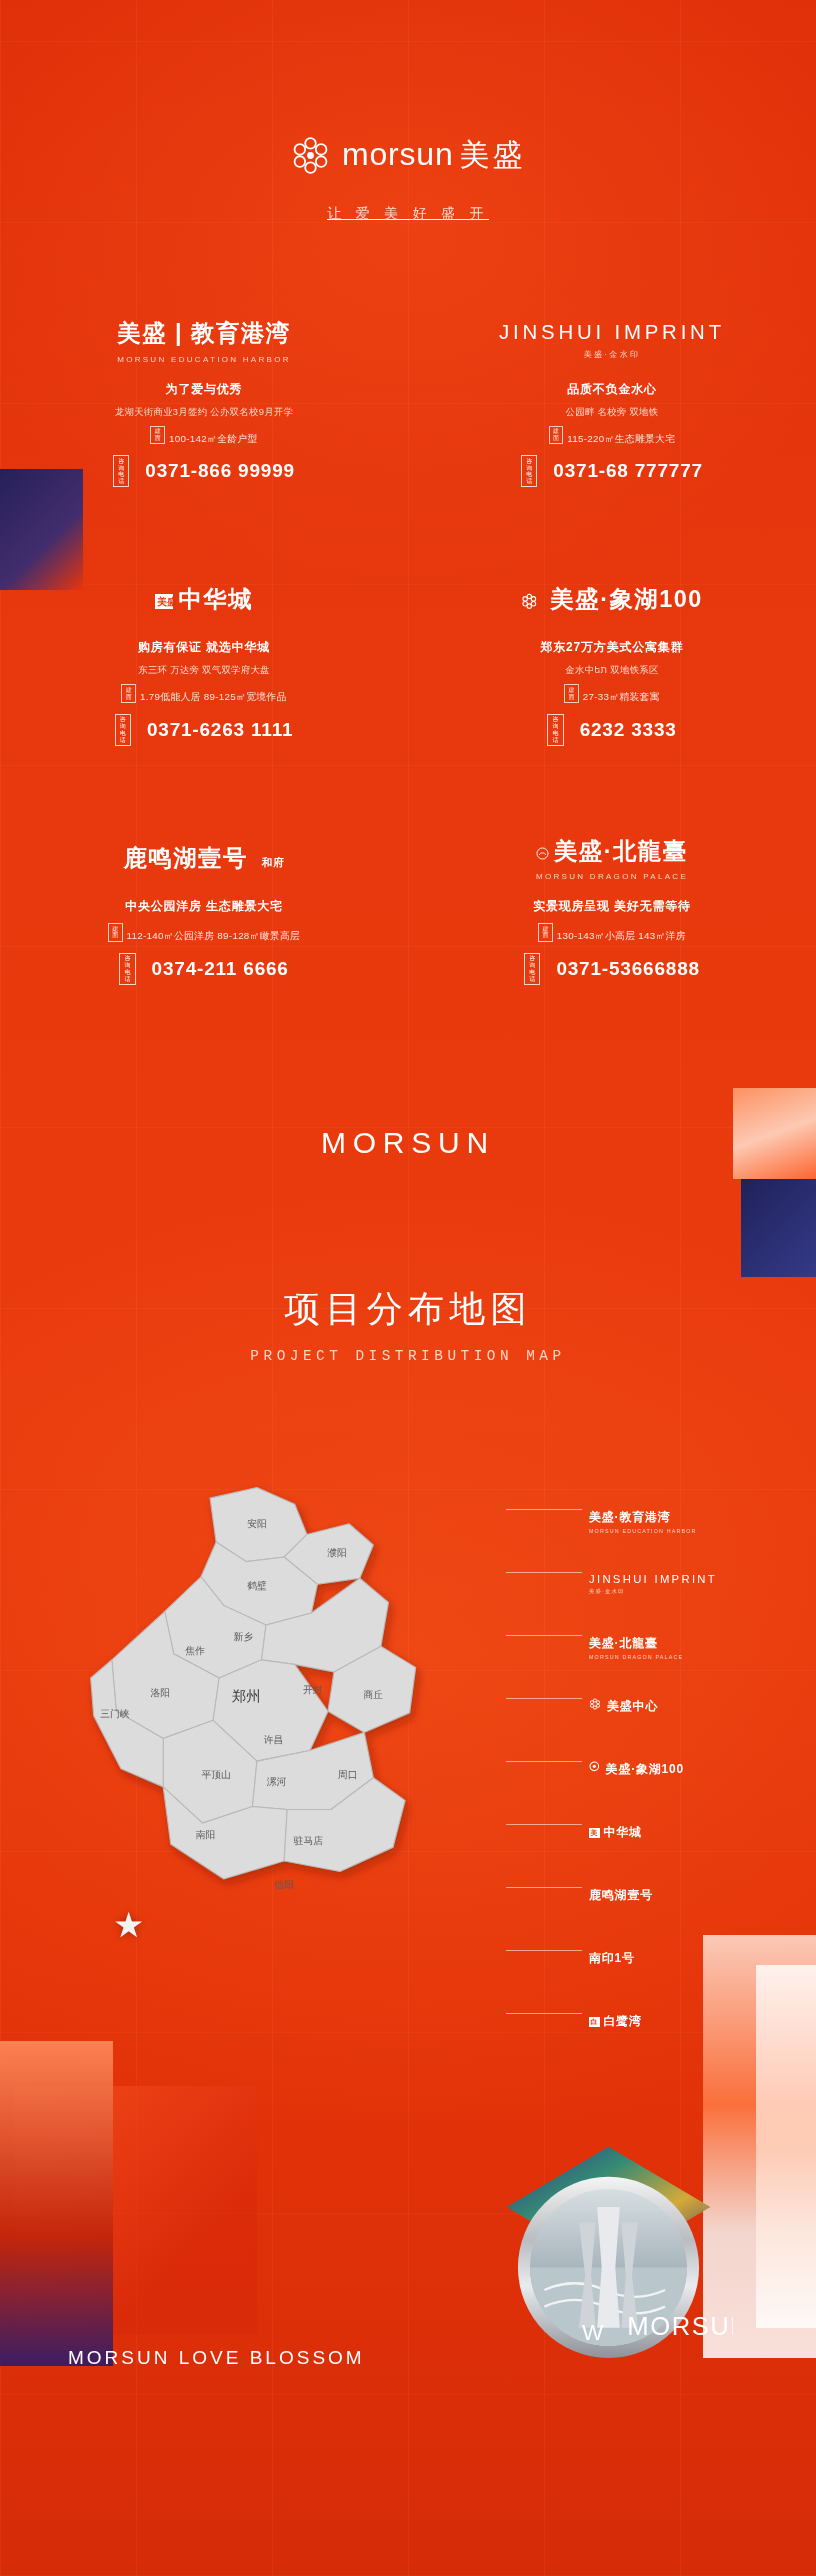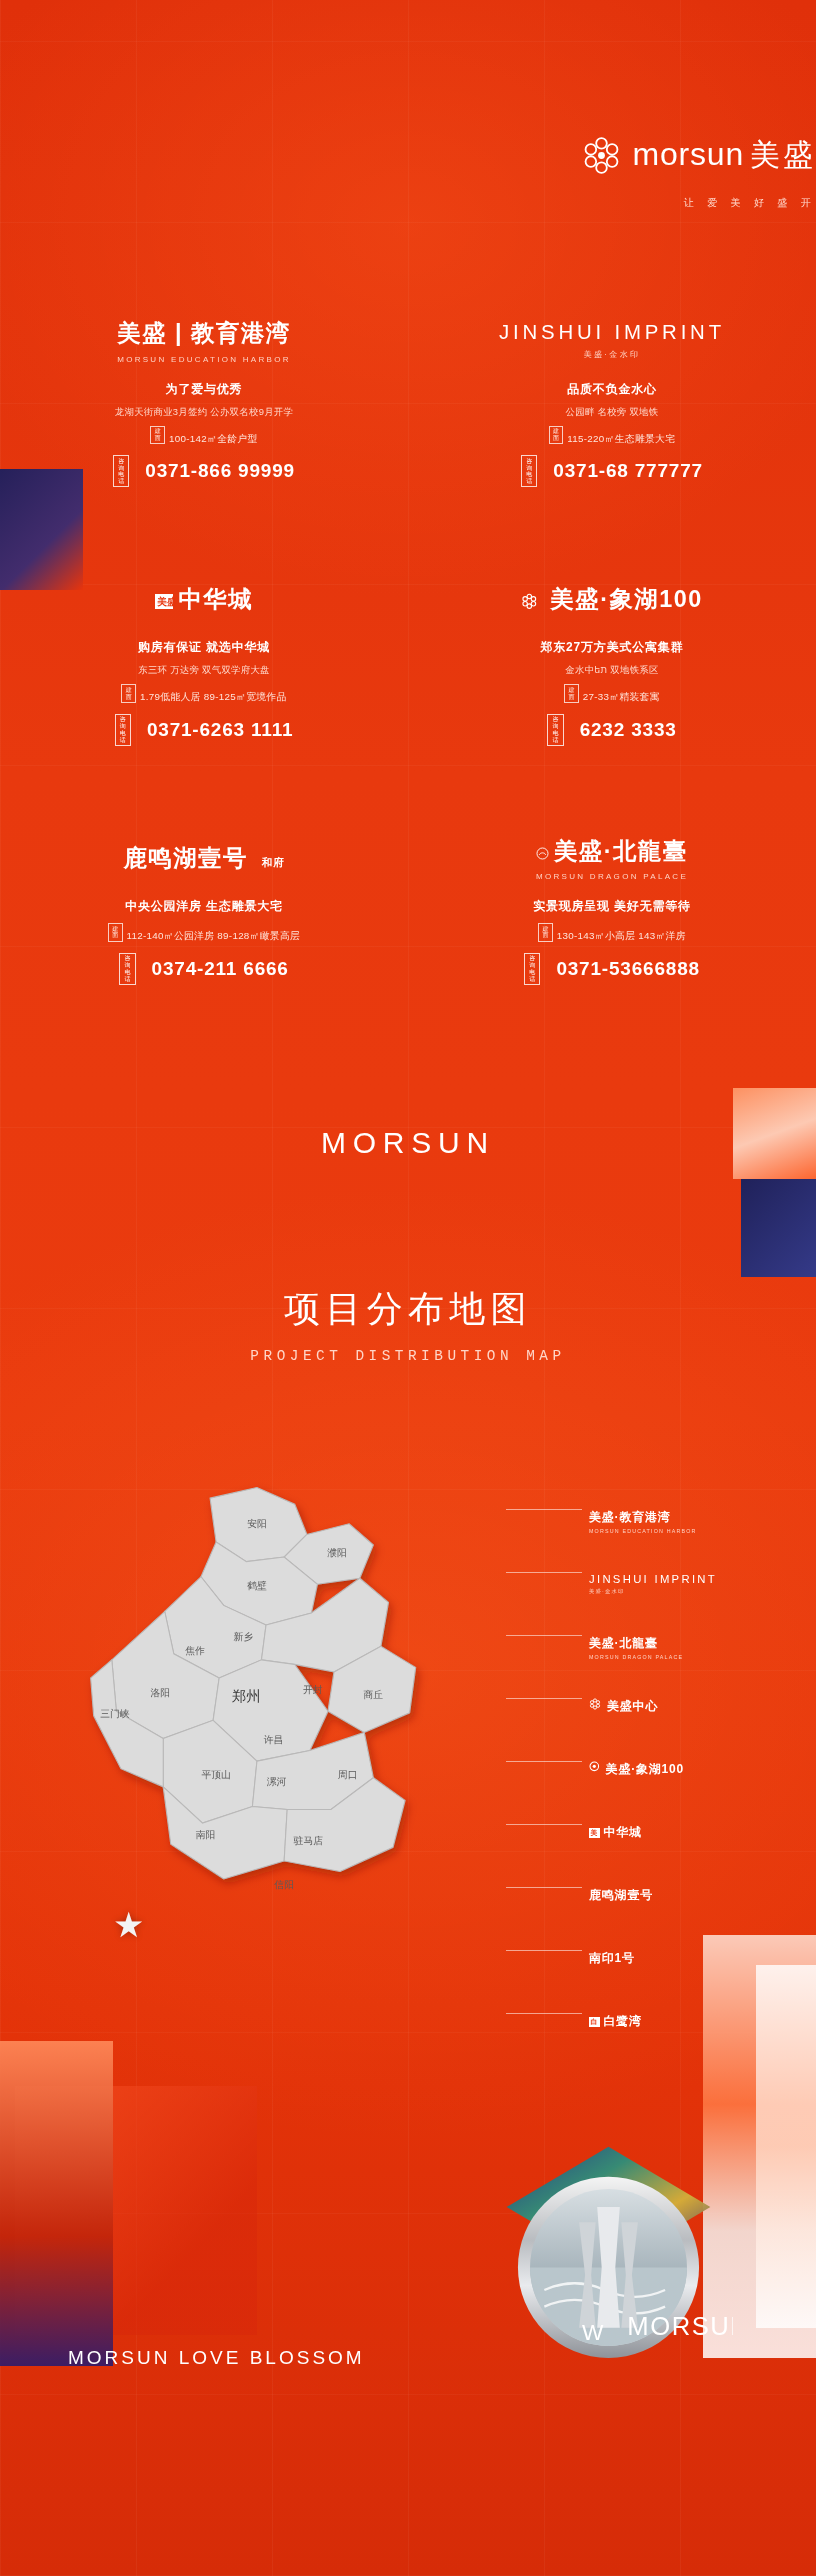--- a/index.html
+++ b/index.html
@@ -30,26 +30,26 @@
   .glow-box{position:absolute;pointer-events:none;}
   .gb1{left:0;top:469px;width:83px;height:121px;background:linear-gradient(135deg,#1b1f5e,#3a2c72 60%,#e8340c);opacity:.95;}
   .gb2{left:741px;top:1179px;width:76px;height:98px;background:linear-gradient(135deg,#15205e,#2b3a8f);opacity:.95;}
   .gb3{left:733px;top:1088px;width:83px;height:91px;background:linear-gradient(160deg,#ff9a6a,#ffd9c5,#ff6a33);opacity:.9;}
   .gb4{left:0;top:2041px;width:113px;height:325px;background:linear-gradient(180deg,#ff8a5a,#c1240a 60%,#2a1b6e);opacity:.9;}
   .gb5{left:15px;top:2086px;width:242px;height:249px;background:linear-gradient(135deg,#ff5a2a,#d8270a 70%);opacity:.55;}
   .gb6{left:703px;top:1935px;width:113px;height:423px;background:linear-gradient(180deg,#ffe3d6,#ff7a45 40%,#f6f2ef 70%,#ffffff);opacity:.85;}
   .gb7{left:756px;top:1965px;width:60px;height:363px;background:linear-gradient(180deg,#ffffff,#ffd9c6 50%,#ffffff);opacity:.8;}
 
   
-  .logo-wrap{position:absolute;left:0;right:0;top:135px;text-align:right;}
+  .logo-wrap{position:absolute;left:0;right:0;top:135px;text-align:center;text-decoration:underline;}
   .logo-row{display:inline-flex;align-items:center;gap:10.6px;}
   .logo-mark{width:41px;height:41px;}
   .logo-text{font-size:32px;letter-spacing:0.8px;font-weight:400;}
   .logo-text .cn{font-size:30px;margin-left:6px;letter-spacing:3px;}
-  .logo-sub{margin-top:17px;font-size:10px;letter-spacing:5.3px;color:#ffd9cd;}
+  .logo-sub{margin-top:26px;font-size:14px;letter-spacing:5.3px;color:#ffd9cd;}
 
   
   .grid{
     position:absolute;left:0;right:0;top:302px;
     display:grid;grid-template-columns:1fr 1fr;
     row-gap:0px;
   }
   .cell{height:248px;padding-top:10.6px;text-align:center;}
   .cell .brand{height:56px;display:flex;align-items:center;justify-content:center;flex-direction:column;}
   .brand-cn{font-size:23.4px;letter-spacing:1.5px;font-weight:700;white-space:nowrap;}

